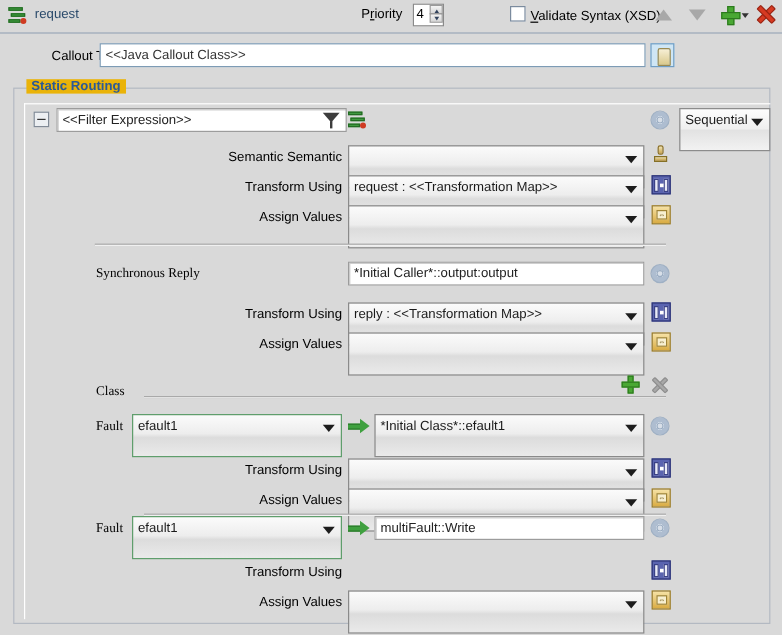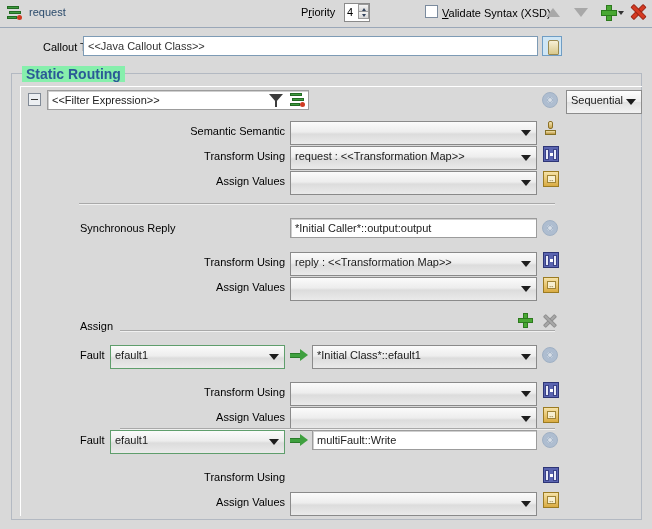--- a/index.html
+++ b/index.html
@@ -113,22 +113,22 @@
   }
 
   
   .group {
     position:absolute; left:11px; top:73px; width:631px; height:447px;
     border:1px solid #b3b9c2; box-sizing:border-box;
     background:#d9d9d9;
   }
   .group-title {
     position:absolute; left:22px; top:66px;
-    background:#86efac; padding:0 4px;
-    font-size:14px; font-weight:bold; color:#2b5a96;
+    background:#eab308; padding:0 4px;
+    font-size:11px; font-weight:bold; color:#2b5a96;
   }
 
   
   .inner-panel {
     position:absolute; left:20px; top:86px; width:622px; height:430px;
     border-top:1px solid #fff; border-left:1px solid #fff;
     box-sizing:border-box;
   }
 
   
@@ -146,21 +146,21 @@
   }
   .txtfield > span {
     position:absolute; left:4px; top:3px; font-size:11px; color:#222;
     white-space:nowrap;
   }
   .txtfield.sunken {
     border:1px solid #9c9c9c; box-shadow: inset 1px 1px 0 #cfcfcf;
   }
 
   .combo {
-    position:absolute; height:24px; box-sizing:border-box;
+    position:absolute; height:36px; box-sizing:border-box;
     background:linear-gradient(#fbfbfb 0%,#ededed 45%,#dcdcdc 55%,#eaeaea 100%);
     border:1px solid #8a8a8a;
     text-align:right;
   }
   .combo.green { border:1px solid #5f9e6c; }
   .combo > span {
     position:absolute; left:4px; top:3px; font-size:11px; color:#1a1a1a;
     white-space:nowrap;
   }
   .combo .arrow {
@@ -255,21 +255,21 @@
     position:absolute; left:10px; top:0px; width:0;height:0;
     border-top:6px solid transparent; border-bottom:6px solid transparent;
     border-left:8px solid #3fa03f;
   }
 
   .sep {
     position:absolute; height:1px; background:#a9a9a9;
     border-bottom:1px solid #f0f0f0;
   }
 
-  .section-label { position:absolute; font-size:11px; color:#000; }
+  .section-label { position:absolute; font-size:11px; color:#000;font-family:Liberation Serif, serif; }
 
   .fplus { position:absolute; width:15px; height:15px; }
   .fplus:before, .fplus:after {
     content:""; position:absolute; background:#49a833; border:1px solid #2d7a1e;
     box-sizing:border-box;
   }
   .fplus:before { left:5px; top:0; width:5px; height:15px; }
   .fplus:after  { left:0; top:5px; width:15px; height:5px; }
   .fx { position:absolute; width:14px; height:14px; }
   .fx:before, .fx:after {
@@ -335,21 +335,21 @@
     <div class="glyph"></div>
   </div>
 
   <div class="group"></div>
   <div class="group-title">Static Routing</div>
   <div class="inner-panel"></div>
 
   <div class="collapse-box">
       <i></i>
     </div>
-  <div class="txtfield sunken" style="left:47px; top:90px; width:262px;">
+  <div class="txtfield sunken" style="left:47px; top:90px; width:242px;">
     <span>&lt;&lt;Filter Expression&gt;&gt;</span>
   </div>
   <div class="ic ic-filter" style="left:269px; top:93px;">
     <div class="cup"></div>
       <div class="stem"></div>
   </div>
   <div class="ic ic-svc" style="left:289px; top:92px;">
     <div class="b1"></div>
       <div class="b2"></div>
       <div class="b3"></div>
@@ -416,21 +416,21 @@
 
   <div class="rlabel" style="left:140px; top:281px; width:145px;">Assign Values</div>
   <div class="combo" style="left:290px; top:277px; width:247px;">
     <span></span>
     <div class="arrow"></div>
   </div>
   <div class="ic ic-assign" style="left:543px; top:277px;">
     <div class="inner">⇔</div>
   </div>
 
-  <div class="section-label" style="left:80px; top:320px;">Assign</div>
+  <div class="section-label" style="left:80px; top:320px;">Class</div>
   <div class="sep" style="left:120px; top:330px; width:435px;"></div>
   <div class="fplus" style="left:518px; top:313px;"></div>
   <div class="fx" style="left:543px; top:314px;"></div>
 
   <div class="section-label" style="left:80px; top:349px;">Fault</div>
   <div class="combo green" style="left:110px; top:345px; width:175px;">
     <span>efault1</span>
     <div class="arrow"></div>
   </div>
   <div class="arrow-green" style="left:290px; top:349px;">

